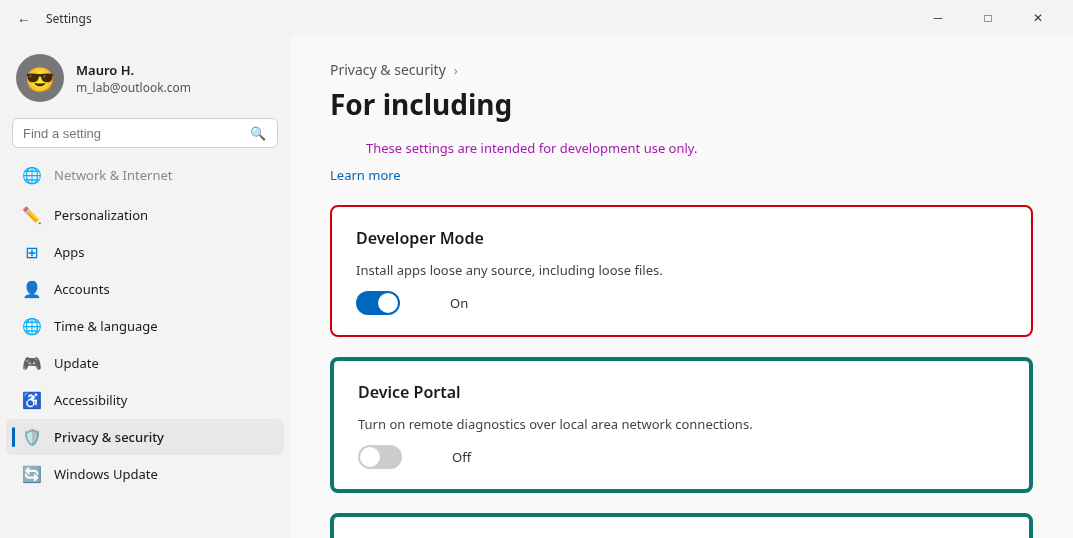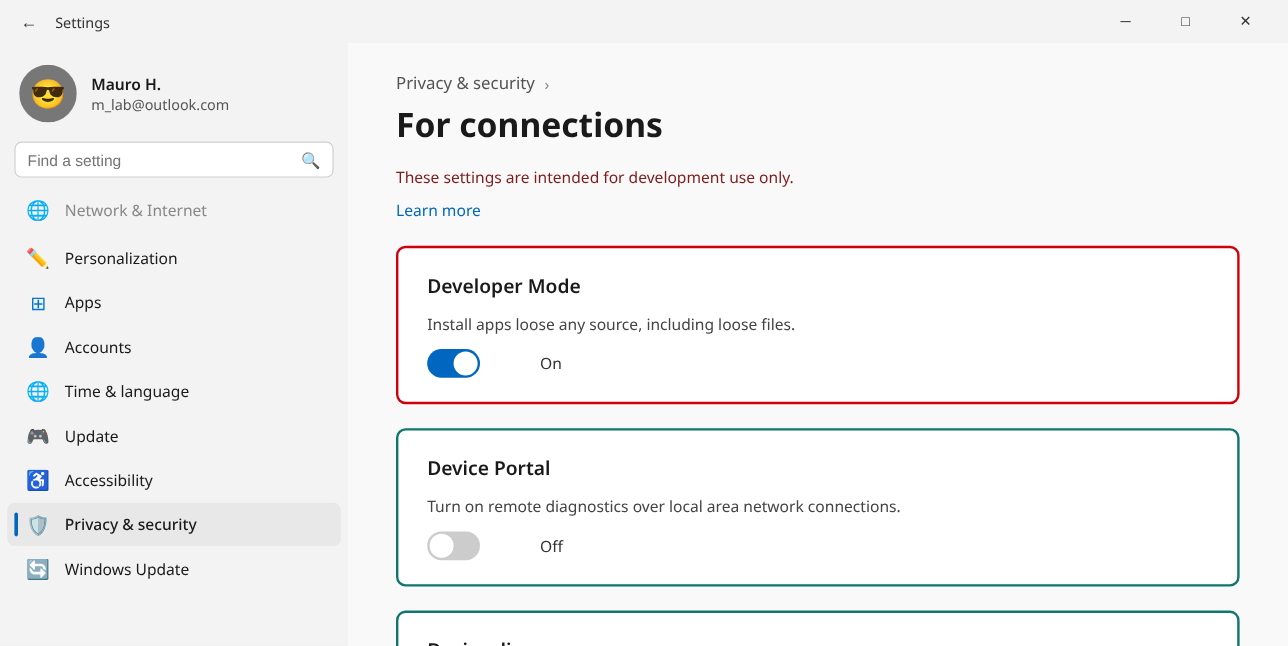--- a/index.html
+++ b/index.html
@@ -204,38 +204,39 @@
       color: #888;
     }
     .page-title {
       font-size: 28px;
       font-weight: 700;
       color: #1a1a1a;
       margin-bottom: 16px;
     }
     .page-description {
       font-size: 13px;
-      color: #7f1d1d;
+      color: #a21caf;
       margin-bottom: 6px;
+      margin-left: 36px;
     }
     .learn-more-link {
       font-size: 13px;
       color: #0067c0;
       text-decoration: none;
       cursor: pointer;
       margin-top: 20px;
     }
 
     
     .settings-card {
       background: white;
       border-radius: 8px;
       padding: 20px 24px;
       margin-top: 20px;
-      border: 2px solid #0f766e;
+      border: 4px solid #0f766e;
     }
     .settings-card.highlighted {
       border: 2px solid #d0000a;
     }
     .card-title {
       font-size: 16px;
       font-weight: 600;
       color: #1a1a1a;
       margin-bottom: 12px;
     }
@@ -366,21 +367,21 @@
     </div>
   </div>
 
   <div class="content">
 
     
     <div class="breadcrumb">
       <span class="breadcrumb-item">Privacy &amp; security</span>
       <span class="breadcrumb-separator">›</span>
     </div>
-    <h1 class="page-title">For connections</h1>
+    <h1 class="page-title">For including</h1>
     <p class="page-description">These settings are intended for development use only.</p>
     <a class="learn-more-link">Learn more</a>
 
     
     <div class="settings-card highlighted">
       <div class="card-title">Developer Mode</div>
       <div class="card-description">Install apps loose any source, including loose files.</div>
       <div class="toggle-row">
         <button class="toggle on">
           <div class="toggle-thumb"></div>

